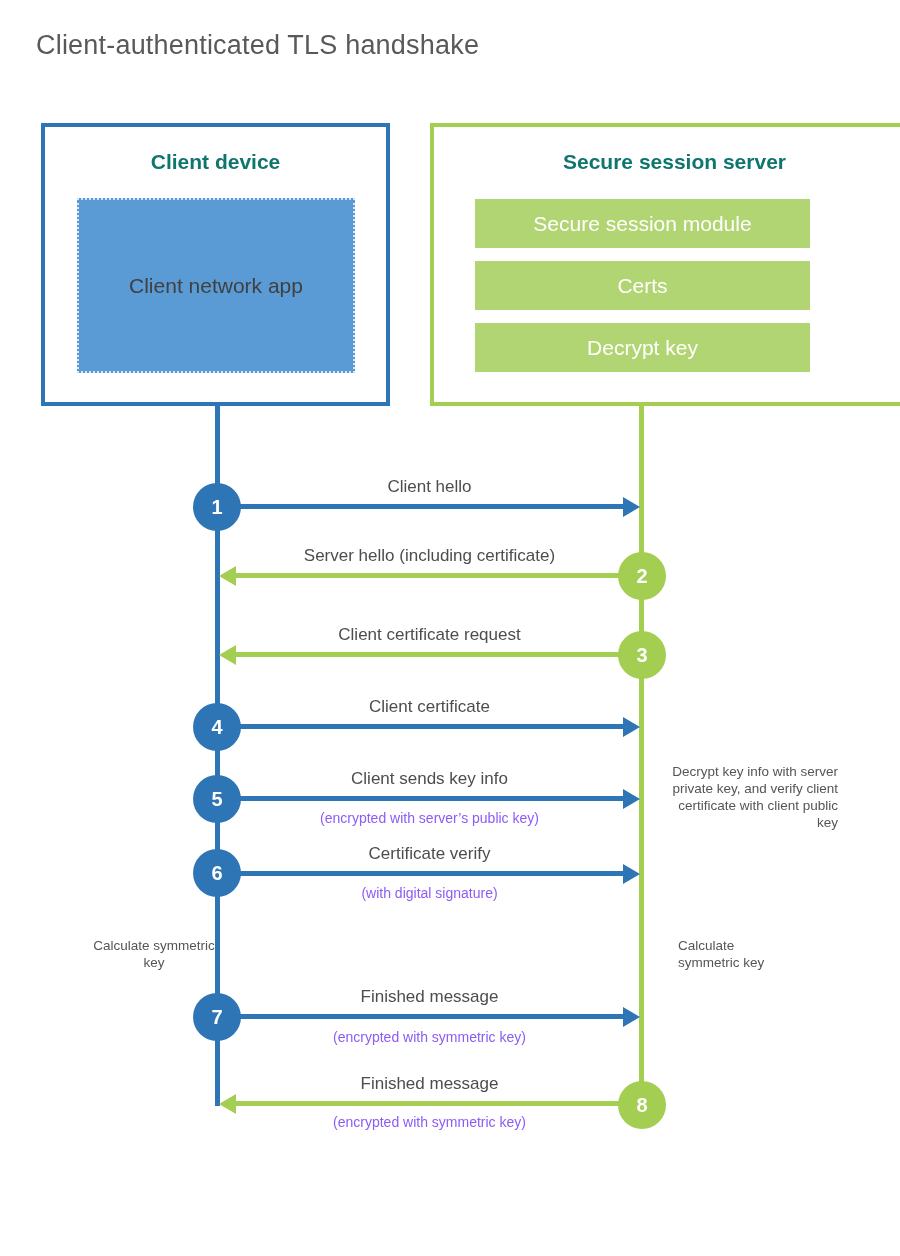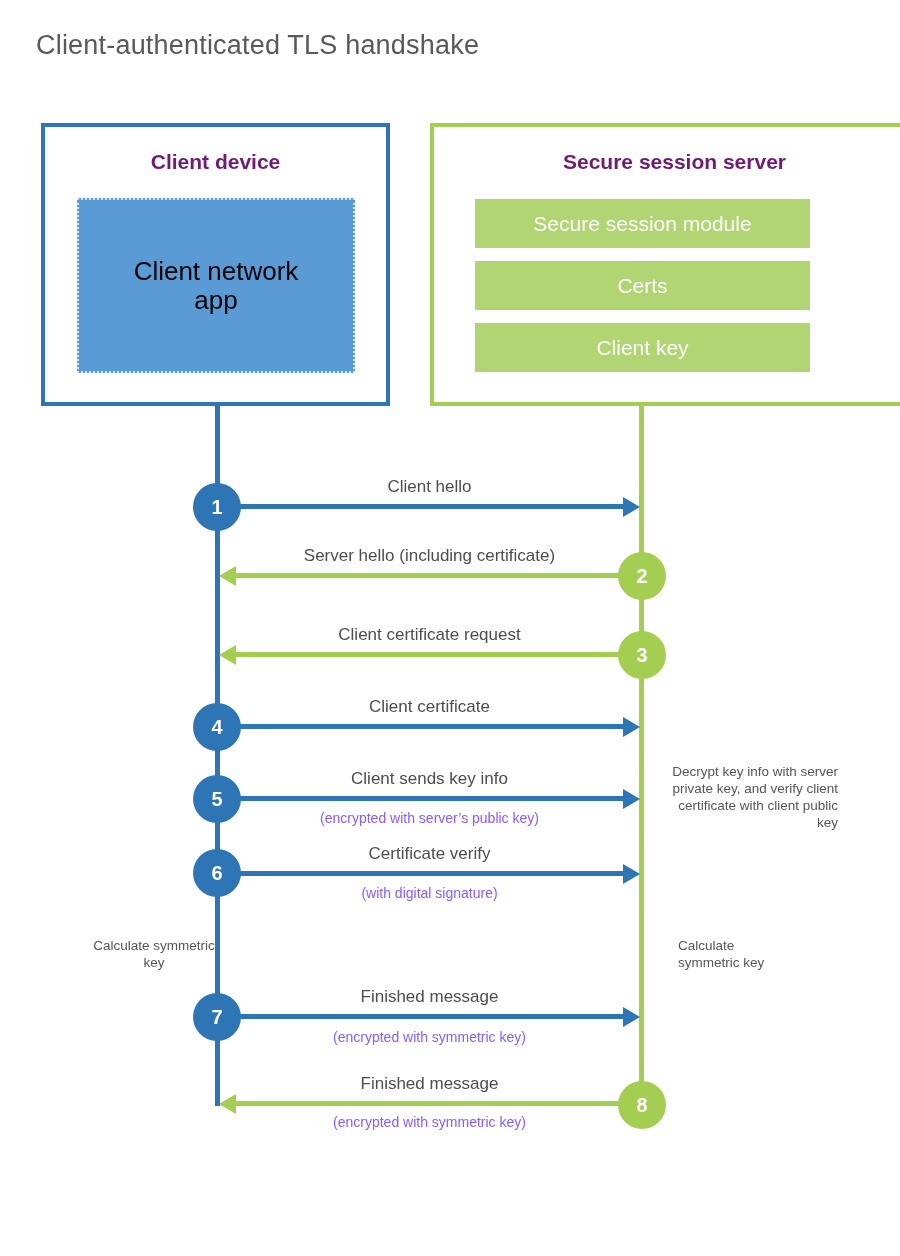--- a/index.html
+++ b/index.html
@@ -10,30 +10,30 @@
     position:absolute; left:36px; top:30px; margin:0;
     font-size:27px; font-weight:300; letter-spacing:0.2px; color:#58595b;
   }
 
   
   .box { position:absolute; top:123px; height:283px; background:#fff; box-sizing:border-box; }
   .box.blue-box  { left:41px;  width:349px; border:4px solid var(--blue); }
   .box.green-box { left:430px; width:489px; border:4px solid var(--green); }
   .box-title {
     position:absolute; left:0; right:0; top:23px; text-align:center;
-    font-size:21px; font-weight:bold; color:#701a75;
+    font-size:21px; font-weight:bold; color:#0f766e;
   }
 
   .app-box {
     position:absolute; left:32px; top:71px; width:278px; height:175px;
     background:var(--blue_light); border:2px dotted rgba(255,255,255,0.75); box-sizing:border-box;
     display:flex; align-items:center; justify-content:center;
   }
   .app-box span {
-    color:#000000; font-size:26px; text-align:center; line-height:29px; max-width:180px; display:inline-block;
+    color:#404040; font-size:21px; text-align:center; line-height:29px; max-width:180px; display:inline-block;
   }
 
   .bar {
     position:absolute; left:41px; width:335px; height:49px;
     background:var(--green_light);
     display:flex; align-items:center; justify-content:center;
     color:#fff; font-size:21px;
   }
 
   
@@ -86,21 +86,21 @@
     <div class="box-title">Client device</div>
     <div class="app-box">
       <span>Client network app</span>
     </div>
   </div>
 
   <div class="box green-box">
     <div class="box-title">Secure session server</div>
     <div class="bar" style="top:72px">Secure session module</div>
     <div class="bar" style="top:134px">Certs</div>
-    <div class="bar" style="top:196px">Client key</div>
+    <div class="bar" style="top:196px">Decrypt key</div>
   </div>
 
   <div class="lifeline blue-l"></div>
   <div class="lifeline green-l"></div>
 
   <div class="arrow right blue-a" style="top:504px"></div>
   <div class="arrow left  green-a" style="top:573px"></div>
   <div class="arrow left  green-a" style="top:652px"></div>
   <div class="arrow right blue-a" style="top:724px"></div>
   <div class="arrow right blue-a" style="top:796px"></div>

